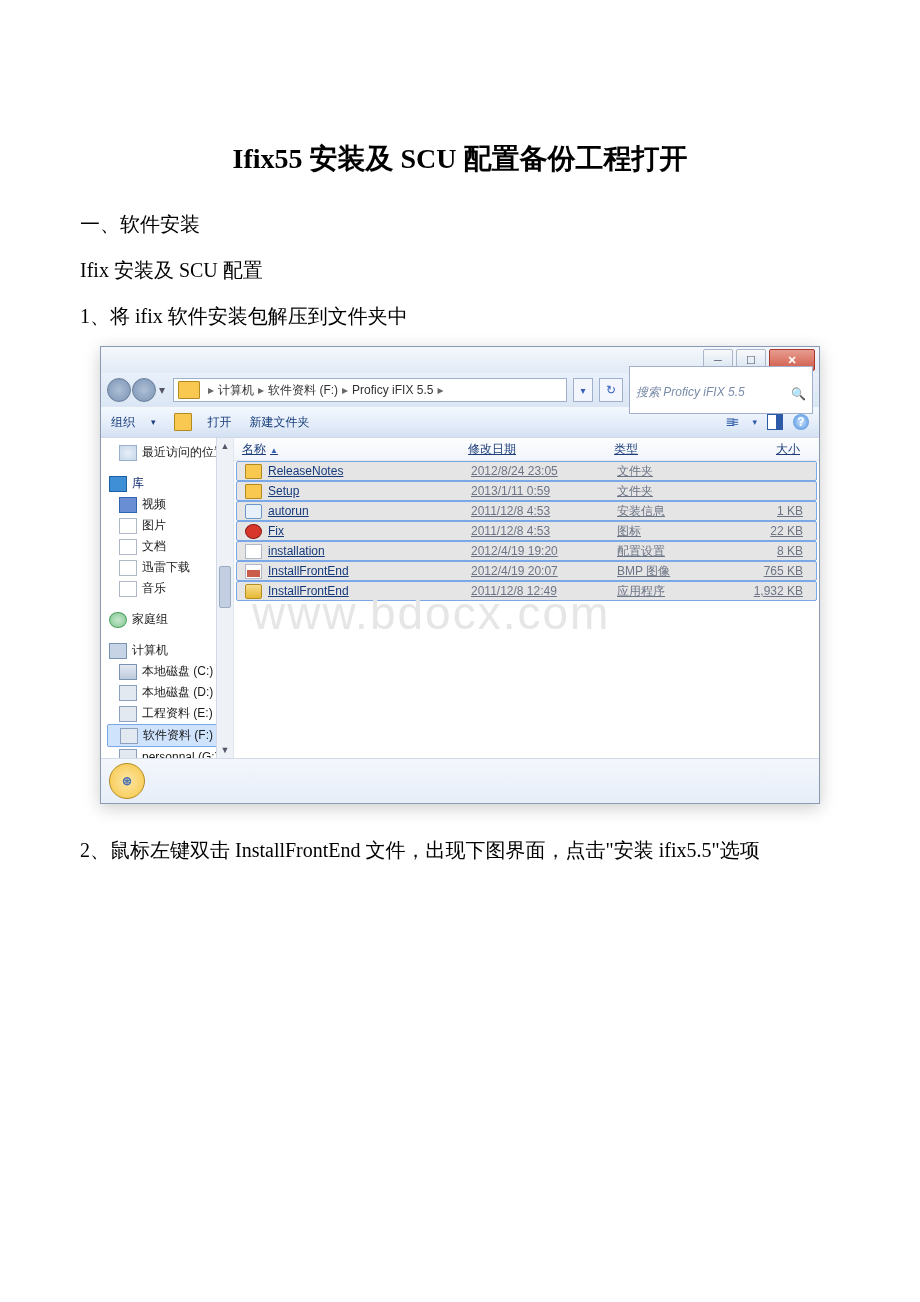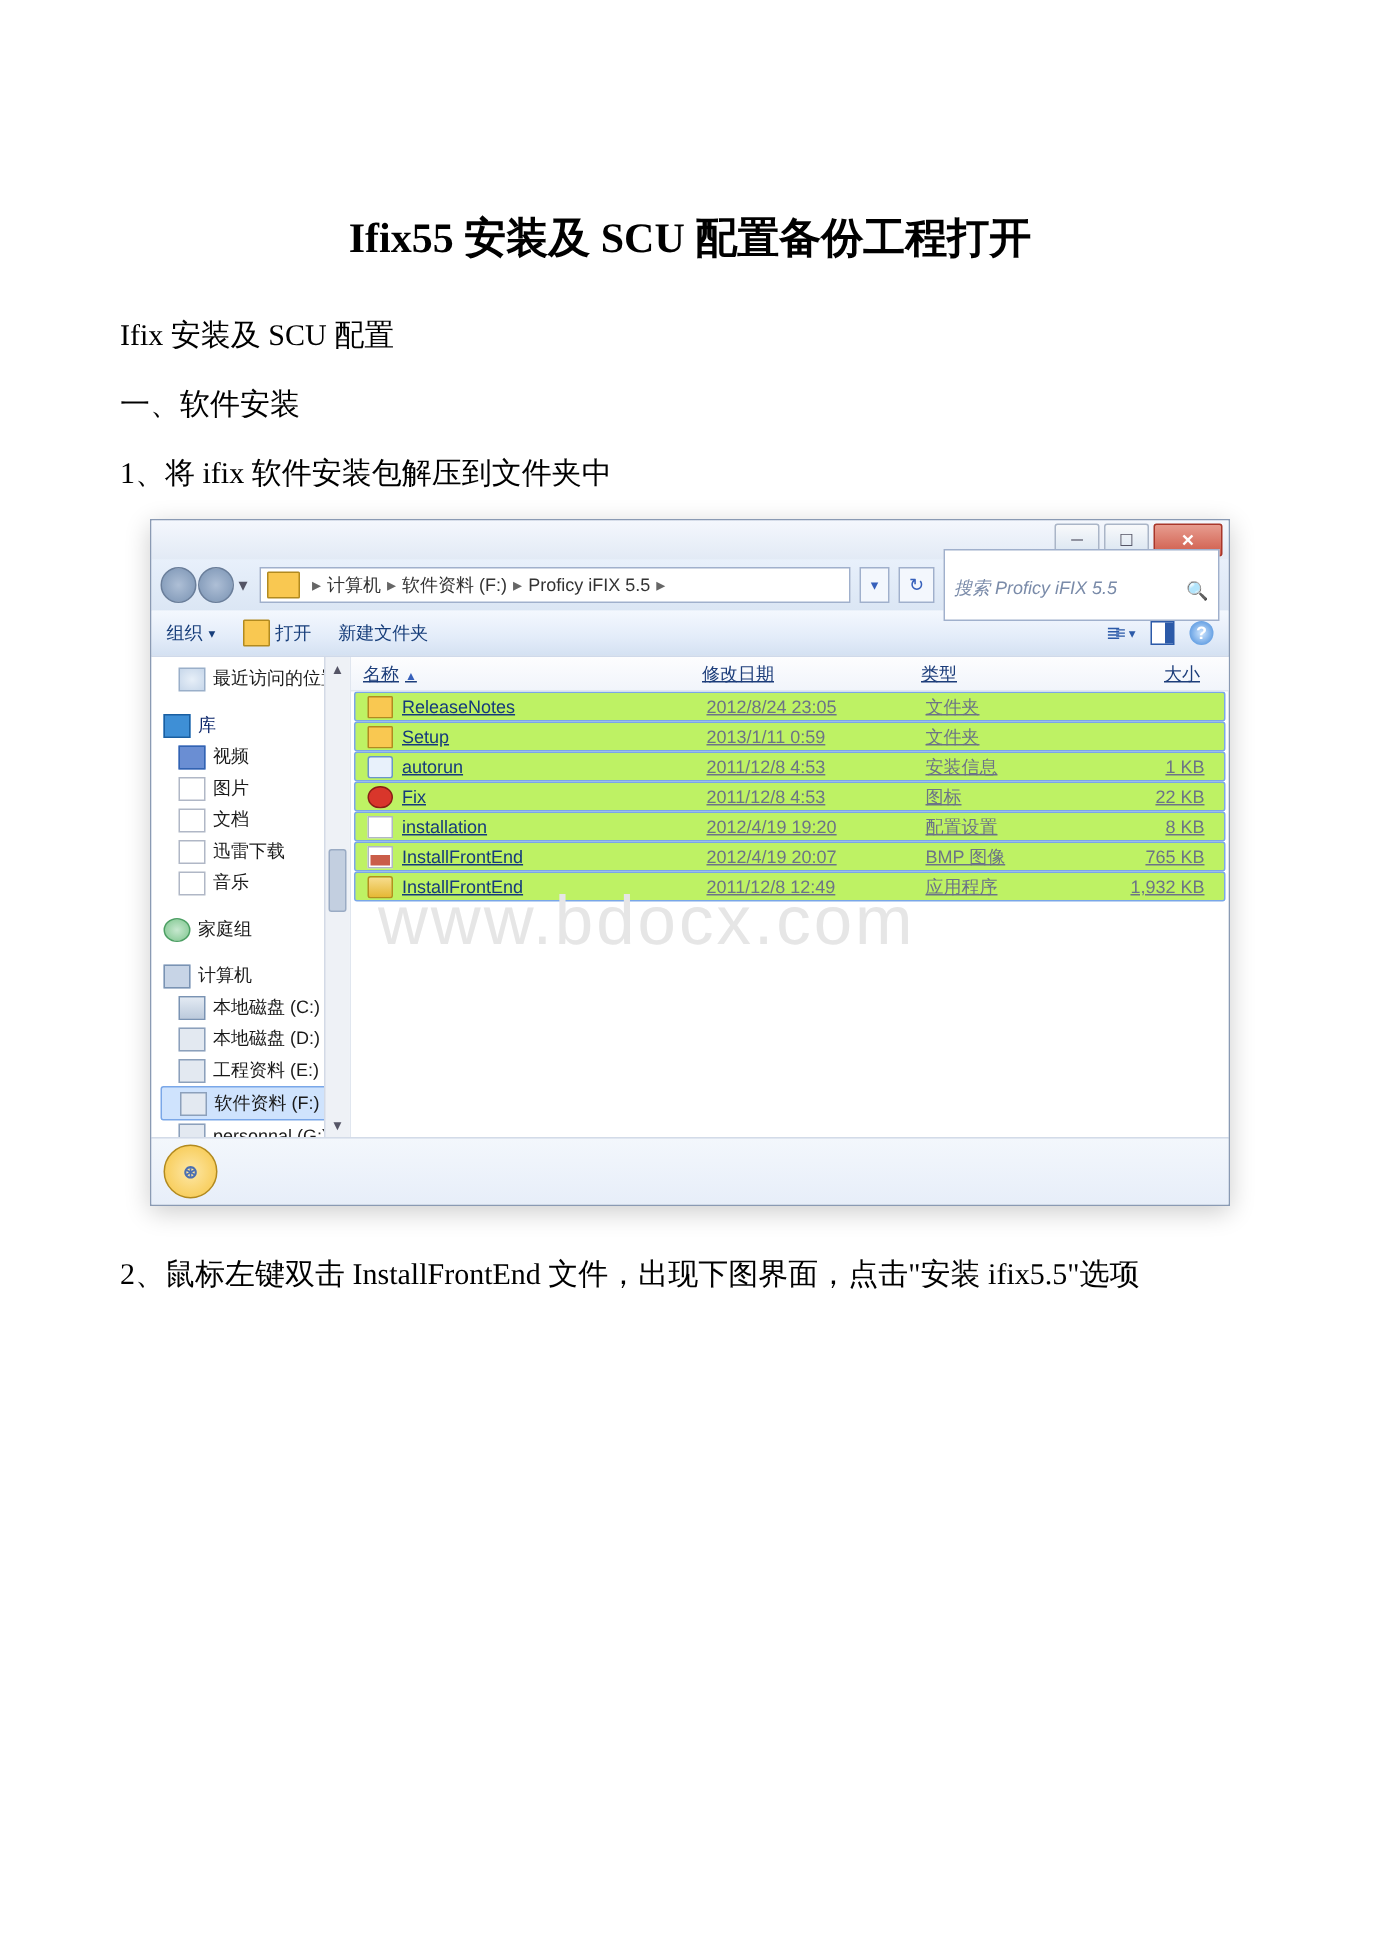--- a/index.html
+++ b/index.html
@@ -114,21 +114,21 @@
   }
   .search-box .spacer{flex:1;}
   
   .toolbar {
     height:30px;background:linear-gradient(#f4f8fe,#e3ecf9 60%,#d4e1f2);
     display:flex;align-items:center;gap:16px;padding:0 10px;
     color:#163d7a;
     border-bottom:1px solid #cfd9ea;
   }
   .tb-left{display:flex;align-items:center;gap:18px;}
-  .tb-item{display:flex;align-items:center;gap:4px;}
+  .tb-item{display:flex;align-items:center;gap:16px;}
   .tb-right{margin-left:auto;display:flex;align-items:center;gap:10px;}
   .tb-icon{width:16px;height:16px;}
   
   .body-area {
     display:flex;background:#fff;height:320px;
   }
   .sidebar {
     width:120px;border-right:1px solid #e0e6ef;padding:4px 6px;overflow:hidden;color:#0a246a;
     position:relative;
   }
@@ -145,21 +145,21 @@
   
   .filelist{flex:1;display:flex;flex-direction:column;}
   .fl-head{height:22px;display:flex;align-items:center;border-bottom:1px solid #e3e8f0;color:#1c3d7a;font-size:12px;background:linear-gradient(#fdfdfe,#f1f5fb);}
   .col{padding:0 8px;overflow:hidden;text-overflow:ellipsis;white-space:nowrap;text-decoration:underline;}
   .c-name{flex:0 0 210px;}
   .c-date{flex:0 0 130px;}
   .c-type{flex:0 0 90px;}
   .c-size{flex:0 0 80px;text-align:right;}
   .fl-rows{flex:1;overflow:hidden;}
   .row{height:18px;display:flex;align-items:center;font-size:12px;}
-  .row.sel{background:#bef264;border:1px solid #7aa7e8;border-radius:2px;margin:0 2px;}
+  .row.sel{background:#e5e5e5;border:1px solid #7aa7e8;border-radius:2px;margin:0 2px;}
   .row .c-name{color:#153a7c;display:flex;align-items:center;gap:6px;}
   .row .c-date,.row .c-type{color:#6c7486;}
   .row .c-size{color:#6c7486;}
   .file-icon{width:15px;height:13px;flex-shrink:0;}
   .ic-folder{background:#f9c851;border:1px solid #b28a1f;border-radius:1px;}
   .ic-gear{border:1px solid #6a96c9;background:#e8f1fb;border-radius:2px;}
   .ic-fix{background:#d9362b;border-radius:50%;border:1px solid #8a1e16;}
   .ic-ini{background:#fff;border:1px solid #b0b7c6;}
   .ic-bmp{background:#fff;border:1px solid #b0b7c6;position:relative;}
   .ic-bmp::after{content:"";position:absolute;left:1px;right:1px;bottom:1px;top:5px;background:#ca5d49;}
@@ -188,22 +188,22 @@
   .status-icon{width:34px;height:34px;background:radial-gradient(#fde7a6,#f6c543);border:1px solid #b28a1f;border-radius:50%;display:flex;align-items:center;justify-content:center;color:#4b6fb1;font-weight:bold;font-family:Arial;}
   .status-text{font-size:12px;color:#2b405e;}
   .status-sub{color:#6c7486;}
   .sort-ind{color:#3660bb;font-size:8px;margin-left:4px;}
 </style>
 </head>
 <body>
 
 <div class="page">
   <h1 class="doc-title">Ifix55 安装及 SCU 配置备份工程打开</h1>
+  <p class="p1">一、软件安装</p>
   <p class="p1">Ifix 安装及 SCU 配置</p>
-  <p class="p1">一、软件安装</p>
   <p class="p1">1、将 ifix 软件安装包解压到文件夹中</p>
 
   <div class="explorer">
 
     <div class="caption">
       <div class="cap-btn cap-min">─</div>
       <div class="cap-btn cap-max">☐</div>
       <div class="cap-btn cap-close">✕</div>
     </div>
 

